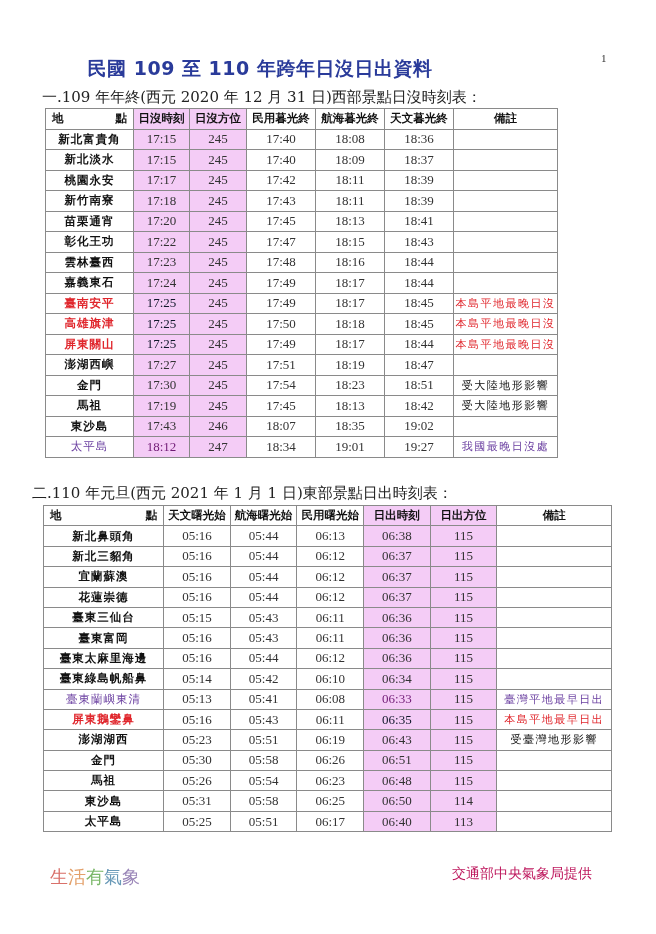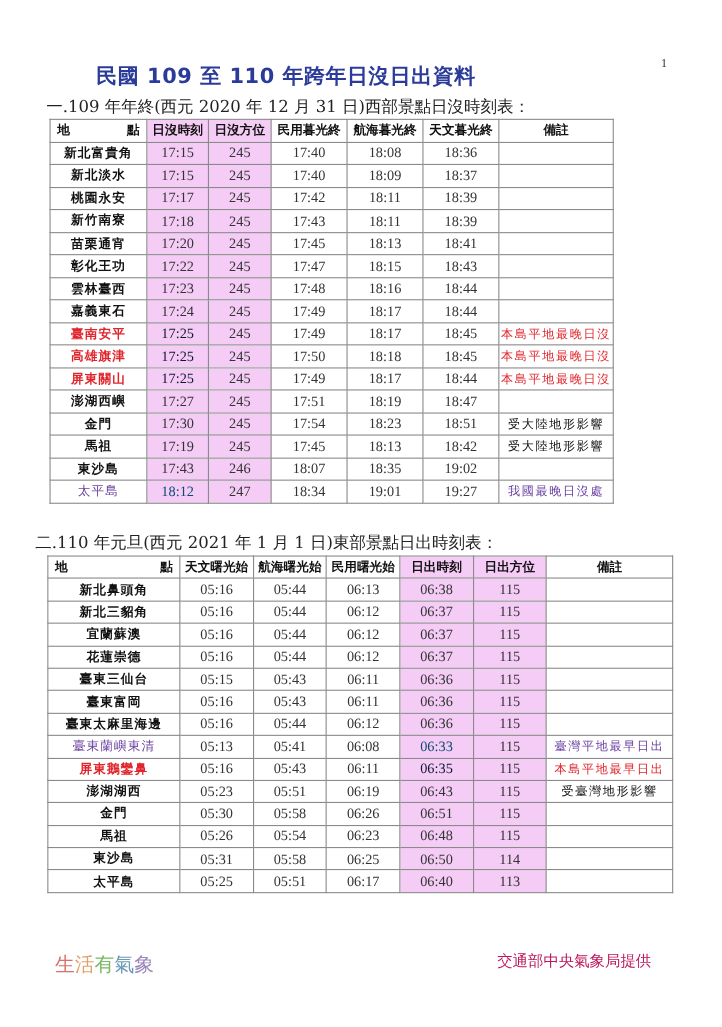--- a/index.html
+++ b/index.html
@@ -15,21 +15,21 @@
     table { position: absolute; border-collapse: collapse; table-layout: fixed; }
     td, th { border: 1px solid #8a8a8a; padding: 0; text-align: center; vertical-align: middle; font-size: 12.5px; white-space: nowrap; overflow: hidden; }
     th { font-weight: bold; font-size: 11.5px; font-family: "DejaVu Sans", sans-serif; }
     td.name { font-weight: bold; font-size: 11.5px; font-family: "DejaVu Sans", sans-serif; letter-spacing: 1px; }
     td.num { font-family: "Liberation Serif", serif; font-size: 13px; color: #333; }
     td.note { font-size: 11px; font-family: "DejaVu Sans", sans-serif; letter-spacing: 1.5px; }
     .pink { background: #f4ccf6; }
     .hl-red .name, .hl-red .note, .hl-red .hl { color: #e0262c; }
     .hl-red .hl { color: #0f172a; }
     .hl-purple .name, .hl-purple .note { color: #6a3fa0; font-weight: normal; }
-    .hl-purple .hl { color: #0c4a6e; }
+    .hl-purple .hl { color: #701a75; }
     #t1 { left: 45px; top: 108px; width: 512px; }
     #t1 tr { height: 20.5px; }
     #t2 { left: 43px; top: 505px; width: 569px; }
     #t2 tr { height: 20.4px; }
     .name-split { display: flex; justify-content: space-between; padding: 0 6px; }
     .footer-left { position: absolute; left: 50px; top: 865px; font-size: 18px; font-family: Liberation Mono, monospace; }
     .footer-right { position: absolute; left: 452px; top: 865px; font-size: 14px; color: #be185d; font-family: "DejaVu Sans", sans-serif; }
   </style>
 </head>
 <body>
@@ -298,20 +298,29 @@
       </tr>
       <tr>
         <td class="name">臺東太麻里海邊</td>
         <td class="num">05:16</td>
         <td class="num">05:44</td>
         <td class="num">06:12</td>
         <td class="num pink hl">06:36</td>
         <td class="num pink">115</td>
         <td class="note"></td>
       </tr>
+      <tr>
+        <td class="name">臺東綠島帆船鼻</td>
+        <td class="num">05:14</td>
+        <td class="num">05:42</td>
+        <td class="num">06:10</td>
+        <td class="num pink hl">06:34</td>
+        <td class="num pink">115</td>
+        <td class="note"></td>
+      </tr>
       <tr class="hl-purple">
         <td class="name">臺東蘭嶼東清</td>
         <td class="num">05:13</td>
         <td class="num">05:41</td>
         <td class="num">06:08</td>
         <td class="num pink hl">06:33</td>
         <td class="num pink">115</td>
         <td class="note">臺灣平地最早日出</td>
       </tr>
       <tr class="hl-red">

